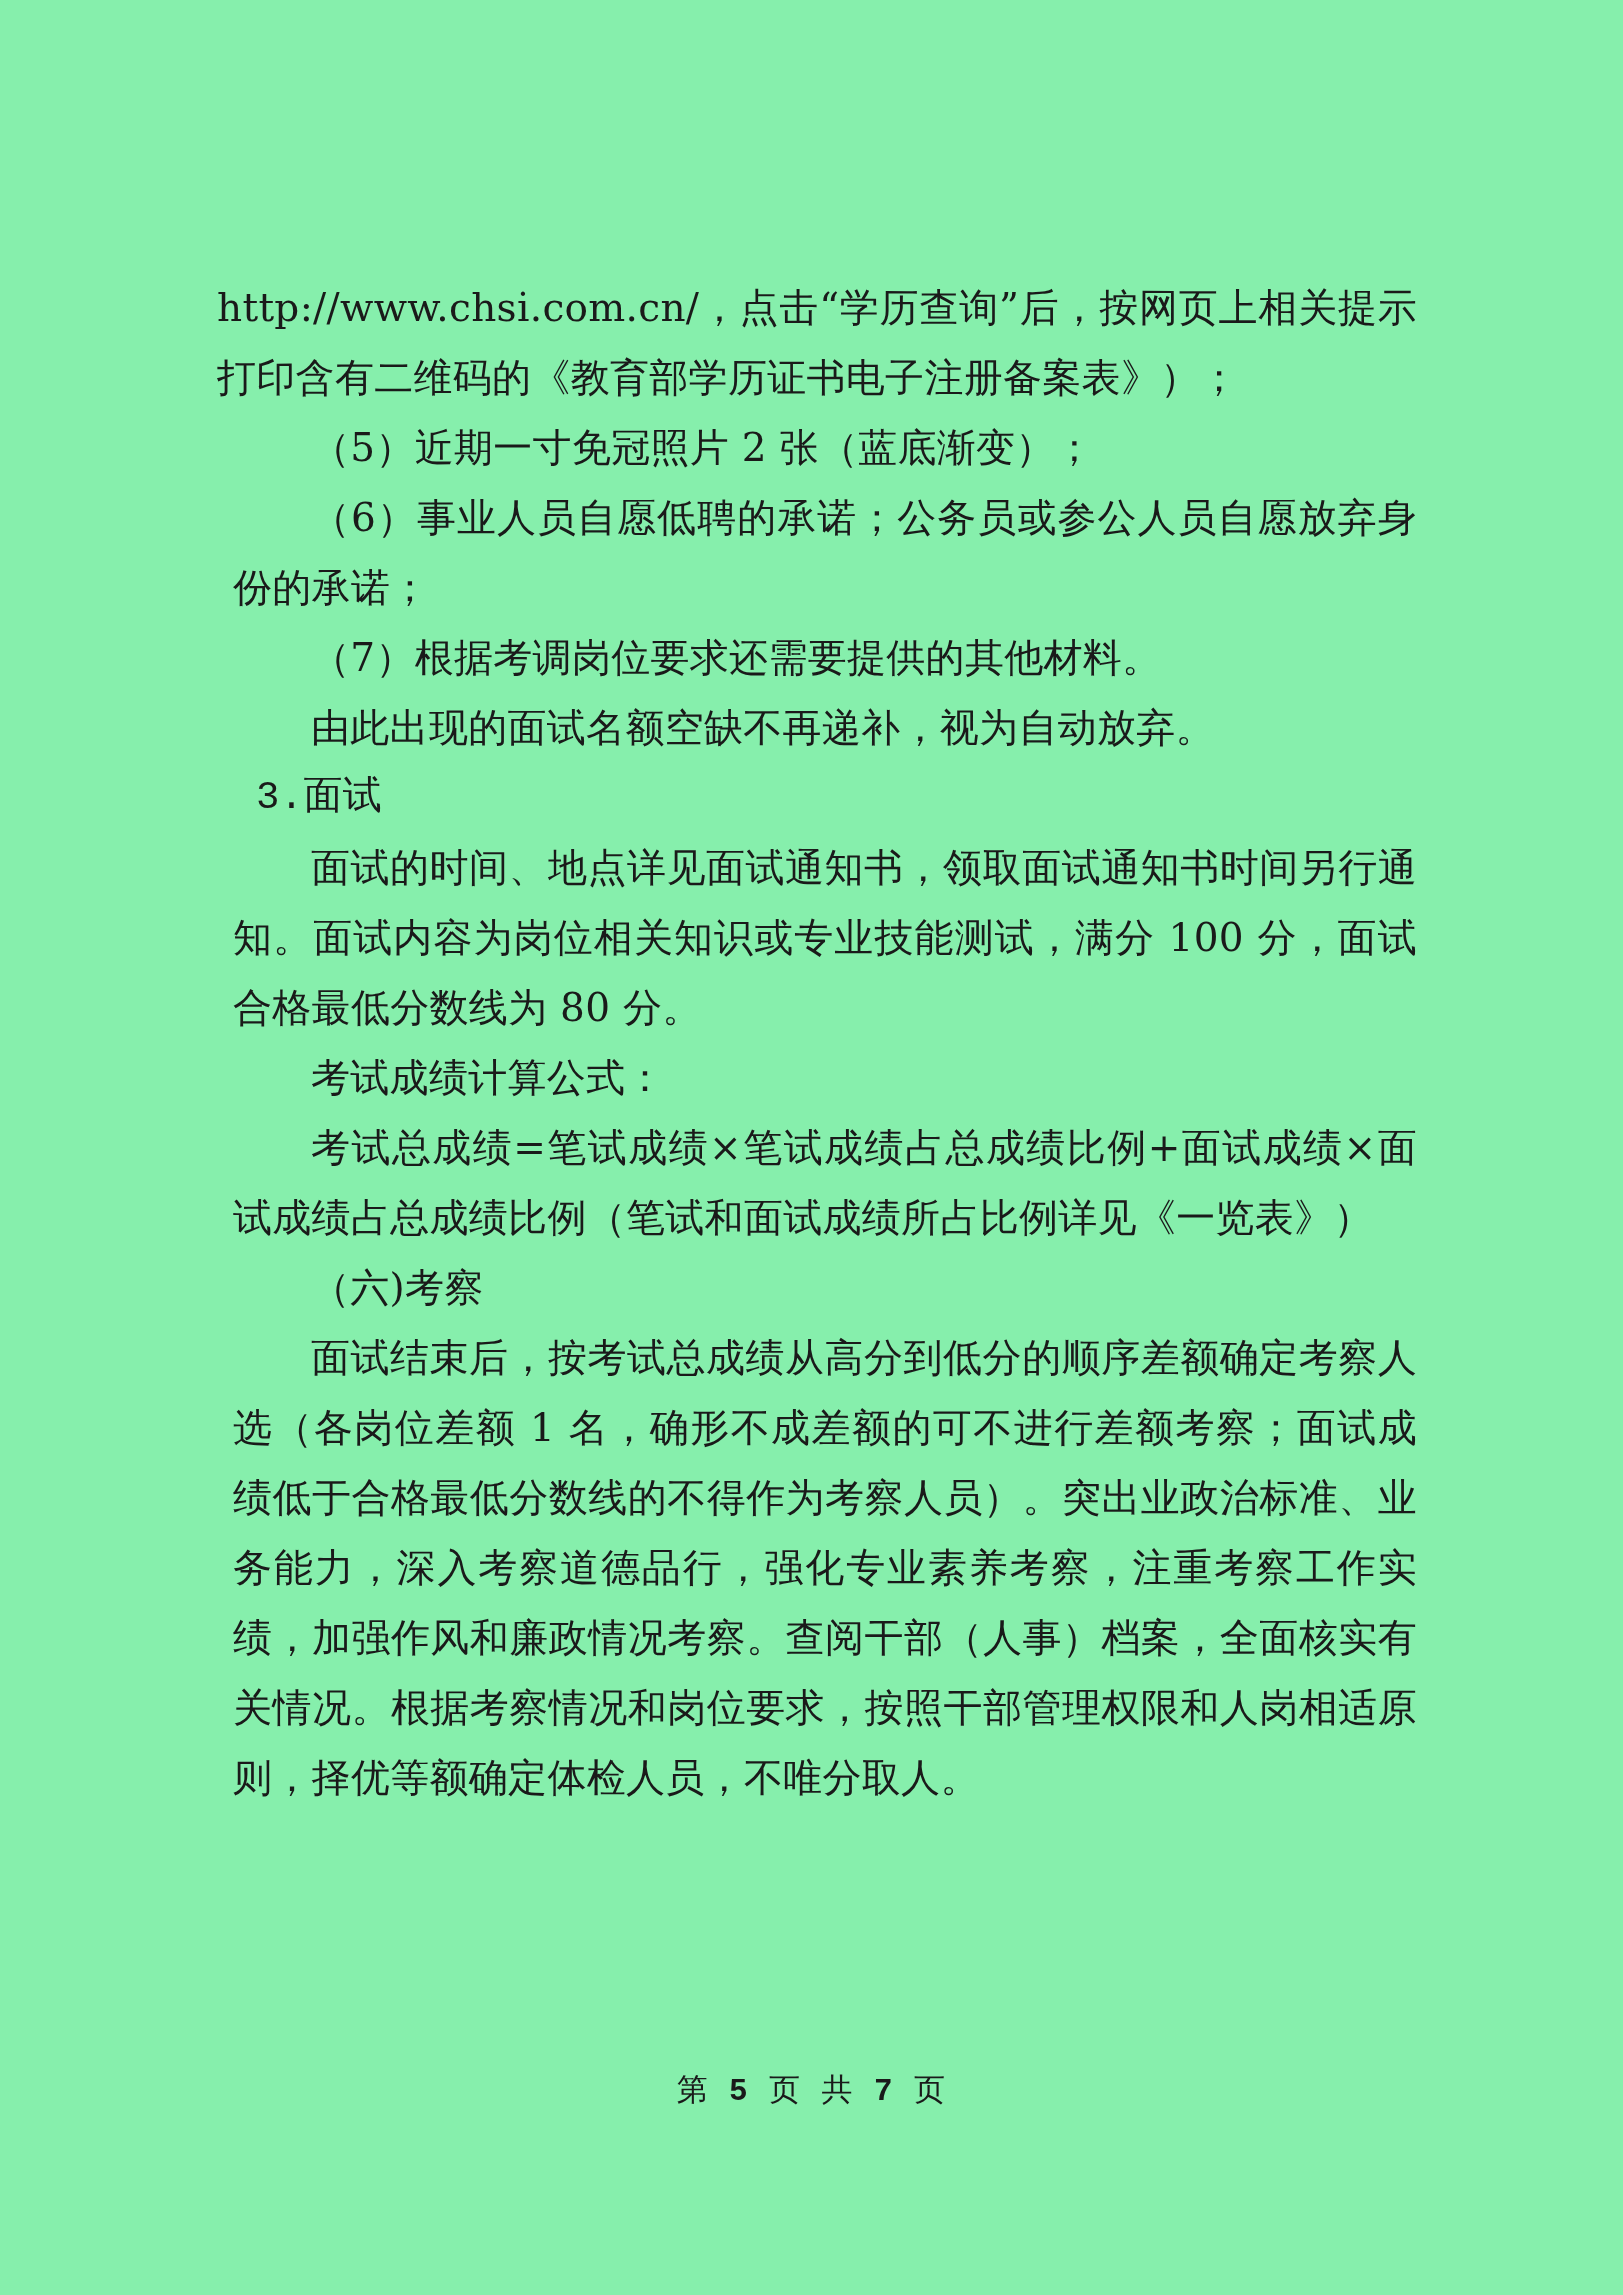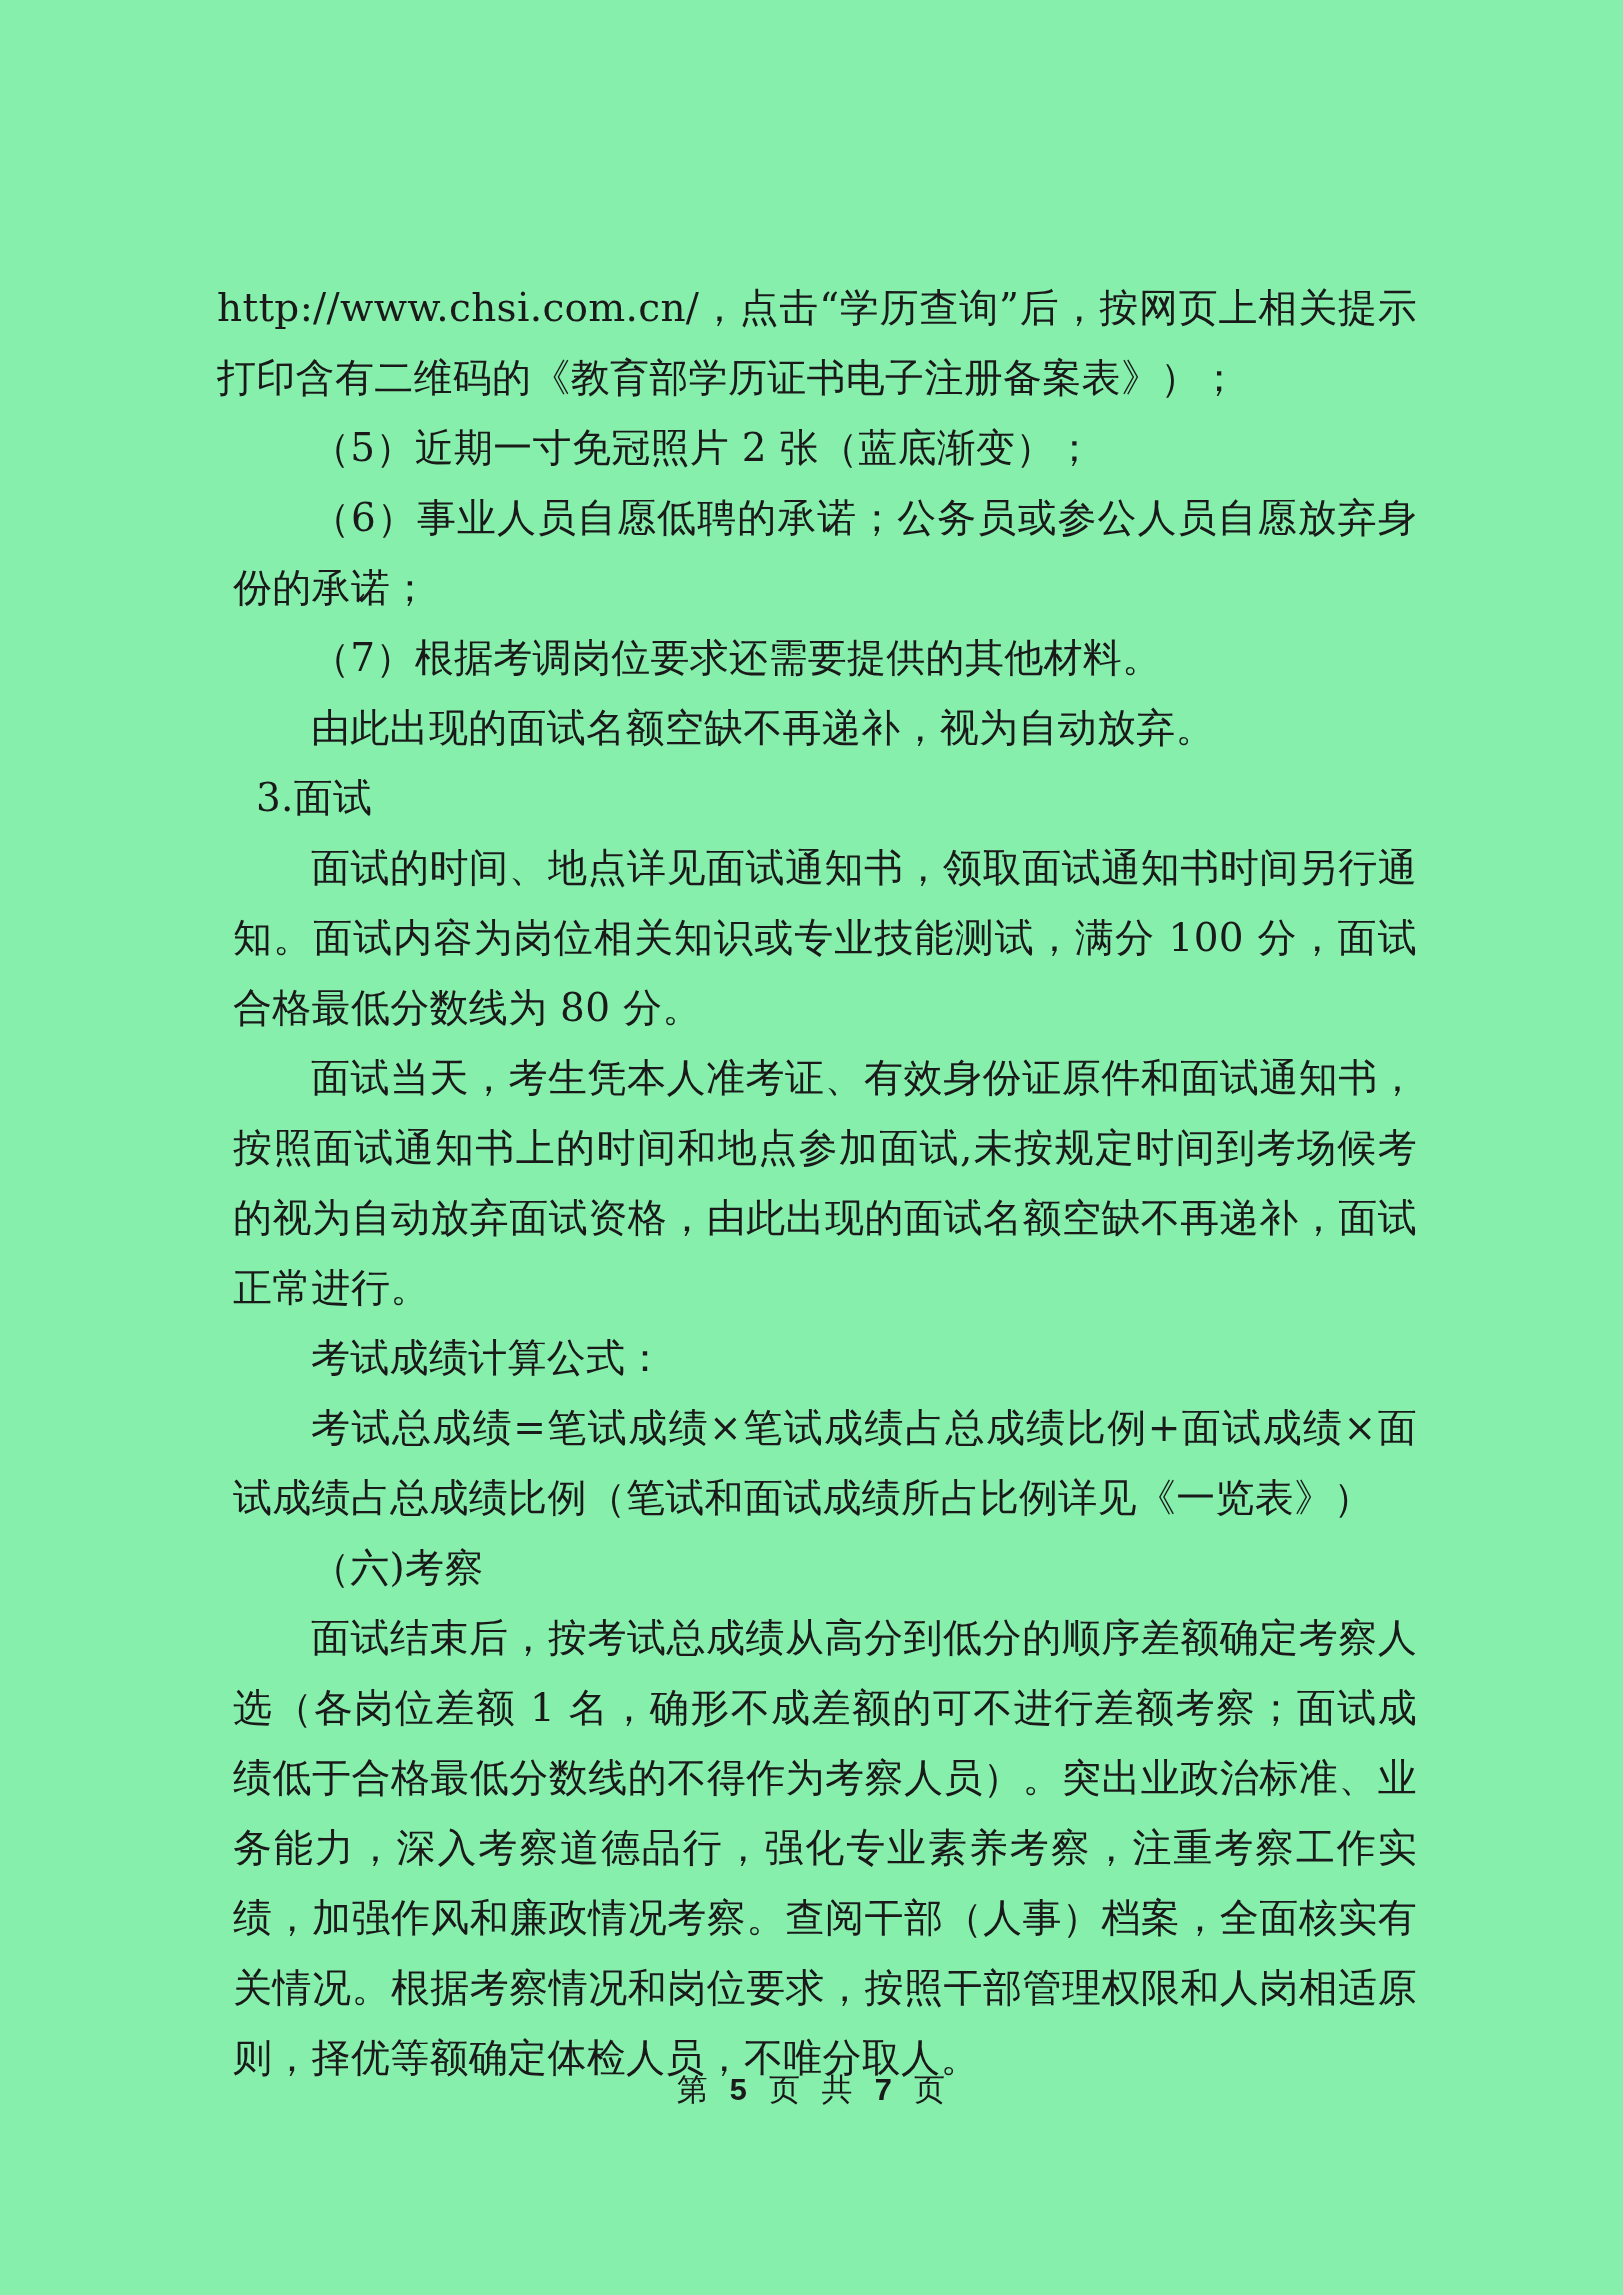--- a/index.html
+++ b/index.html
@@ -35,20 +35,21 @@
   }
   .indent {
     text-indent: 78px;
     margin-left: 16px;
   }
   .noindent {
     text-indent: 0;
   }
   .small-indent {
     text-indent: 39px;
+    font-family: Liberation Mono, monospace;
   }
   .footer {
     position: absolute;
     left: 0;
     top: 2069px;
     width: 1623px;
     text-align: center;
     font-size: 31px;
     color: #1a1a1a;
     font-family: Liberation Mono, monospace;
@@ -63,21 +64,20 @@
 
 <div class="page">
   <div class="content">
     <p class="noindent">http://www.chsi.com.cn/，点击“学历查询”后，按网页上相关提示打印含有二维码的《教育部学历证书电子注册备案表》）；</p>
     <p class="indent">（5）近期一寸免冠照片 2 张（蓝底渐变）；</p>
     <p class="indent">（6）事业人员自愿低聘的承诺；公务员或参公人员自愿放弃身份的承诺；</p>
     <p class="indent">（7）根据考调岗位要求还需要提供的其他材料。</p>
     <p class="indent">由此出现的面试名额空缺不再递补，视为自动放弃。</p>
     <p class="small-indent">3.面试</p>
     <p class="indent">面试的时间、地点详见面试通知书，领取面试通知书时间另行通知。面试内容为岗位相关知识或专业技能测试，满分 100 分，面试合格最低分数线为 80 分。</p>
-    <p class="indent">面试当天，考生凭本人准考证、有效身份证原件和面试通知书，按照面试通知书上的时间和地点参加面试,未按规定时间到考场候考的视为自动放弃面试资格，由此出现的面试名额空缺不再递补，面试正常进行。</p>
     <p class="indent">考试成绩计算公式：</p>
     <p class="indent">考试总成绩=笔试成绩×笔试成绩占总成绩比例+面试成绩×面试成绩占总成绩比例（笔试和面试成绩所占比例详见《一览表》）</p>
     <p class="indent">（六)考察</p>
     <p class="indent">面试结束后，按考试总成绩从高分到低分的顺序差额确定考察人选（各岗位差额 1 名，确形不成差额的可不进行差额考察；面试成绩低于合格最低分数线的不得作为考察人员）。突出业政治标准、业务能力，深入考察道德品行，强化专业素养考察，注重考察工作实绩，加强作风和廉政情况考察。查阅干部（人事）档案，全面核实有关情况。根据考察情况和岗位要求，按照干部管理权限和人岗相适原则，择优等额确定体检人员，不唯分取人。</p>
   </div>
 
   <div class="footer">
     <span>第</span>
     <span class="num">5</span>
     <span>页 共</span>

